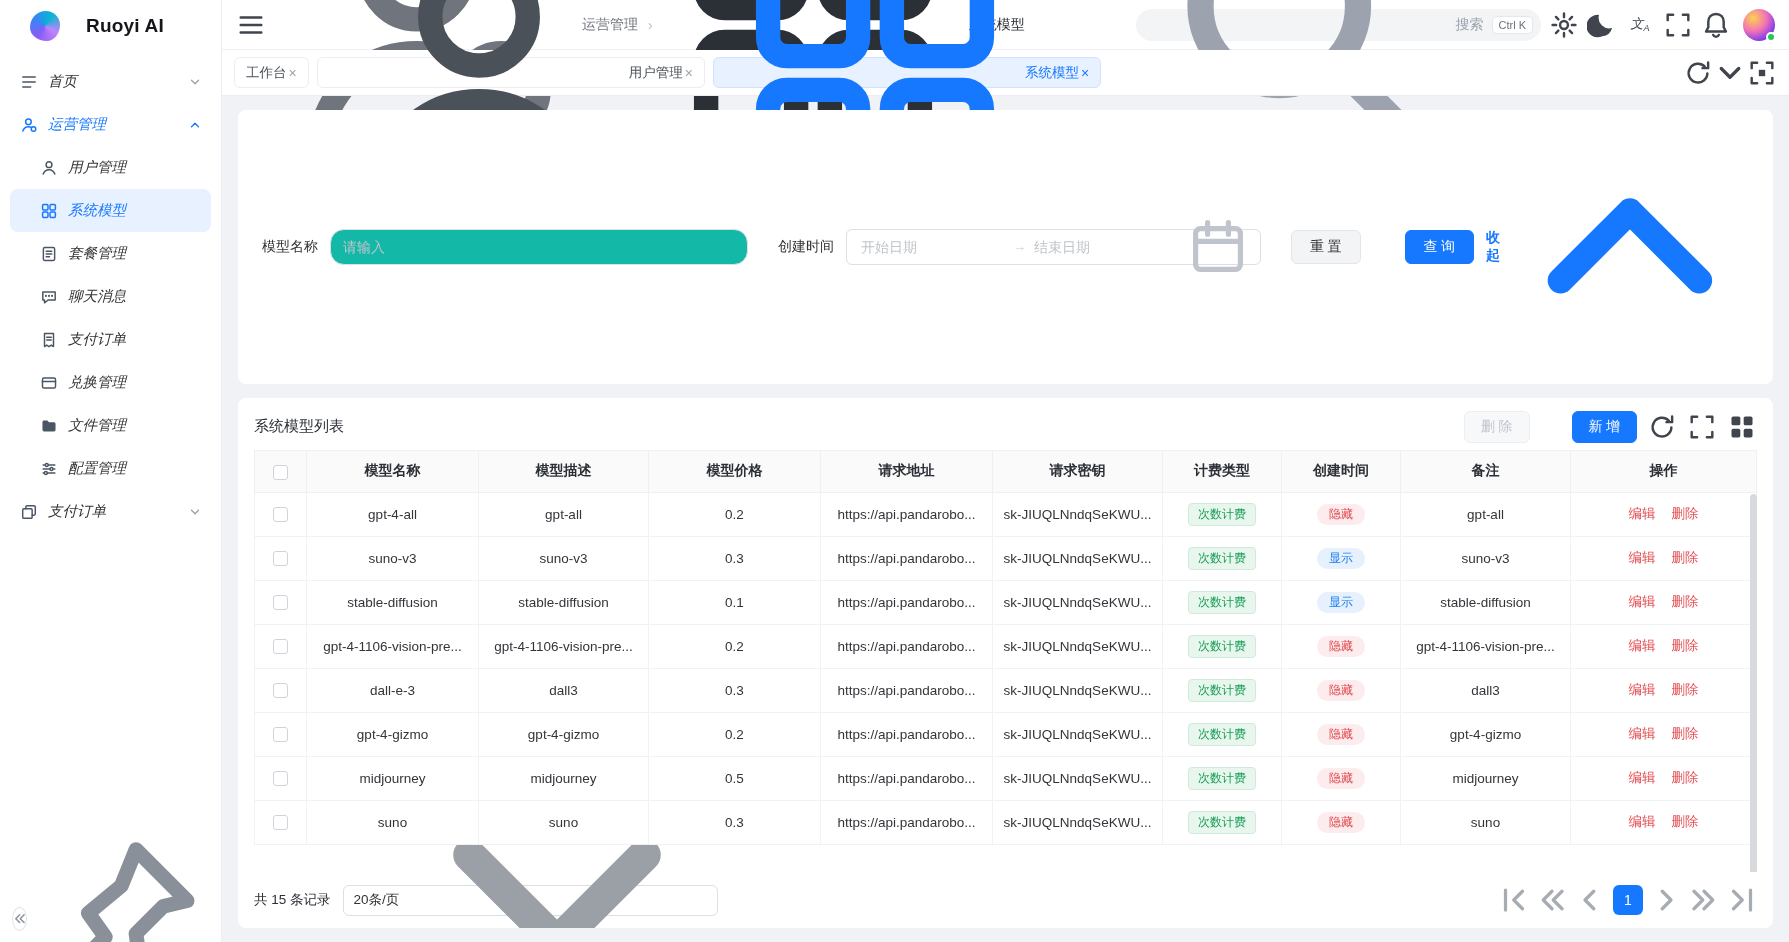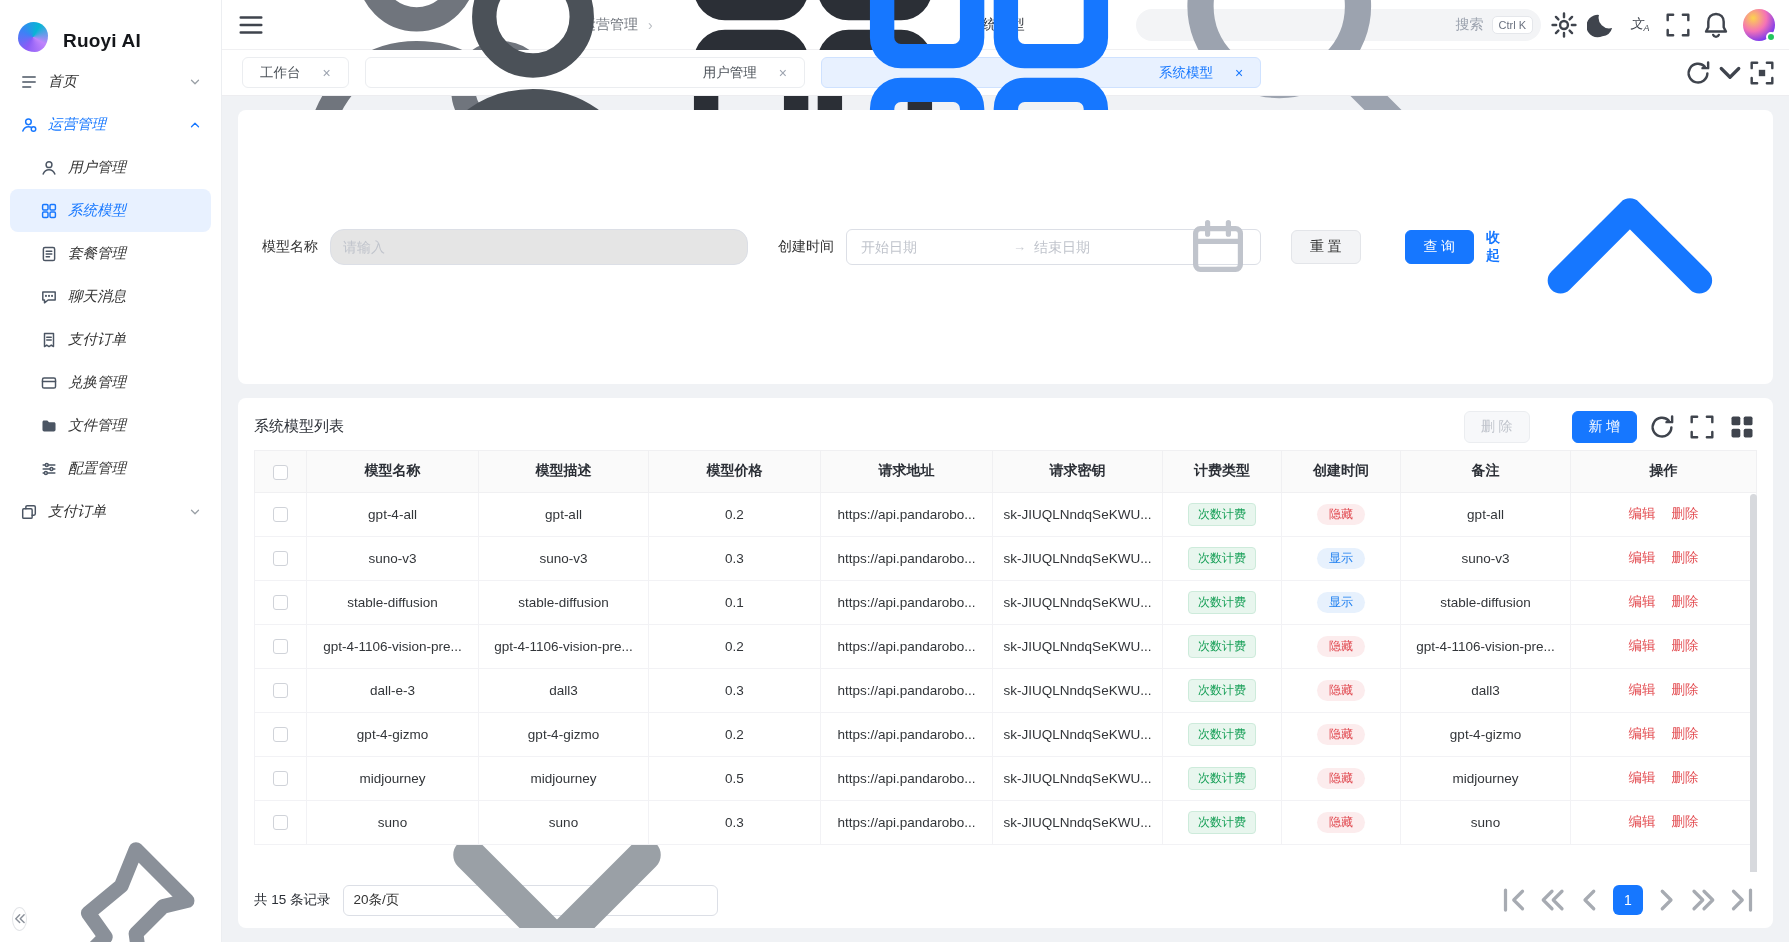--- a/index.html
+++ b/index.html
@@ -5,21 +5,21 @@
   * { margin:0; padding:0; box-sizing:border-box; }
   html,body { width:1789px; height:942px; }
   body {
     font-family:"Liberation Sans","DejaVu Sans",sans-serif;
     font-size:14px; color:#333; background:#f0f2f5; overflow:hidden;
   }
   .app { display:flex; width:100%; height:100%; }
 
   
   .sidebar { width:222px; background:#fff; border-right:1px solid #eceef1; display:flex; flex-direction:column; }
-  .logo { height:52px; display:flex; align-items:flex-end; gap:15px; padding:0 18px; flex:none; }
+  .logo { height:52px; display:flex; align-items:center; gap:26px; padding:0 30px; flex:none; }
   .logo-mark { width:30px; height:30px; border-radius:52% 48% 44% 56% / 55% 46% 54% 45%;
     background:conic-gradient(from 210deg,#8b5cf6,#3b82f6,#06b6d4,#c084fc,#8b5cf6); }
   .logo-text { font-size:19px; font-weight:700; color:#14161a; letter-spacing:.2px; }
   .menu { flex:1; padding:8px 10px; overflow:hidden;font-style:italic; }
   .menu-item { display:flex; align-items:center; gap:10px; height:43px; padding:0 10px; border-radius:8px;
     color:#333; cursor:pointer; font-size:14.5px; }
   .mi-icon { width:18px; height:18px; display:flex; align-items:center; justify-content:center; color:#4b5563; flex:none; }
   .mi-icon svg { width:17px; height:17px; }
   .mi-label { flex:1; white-space:nowrap; overflow:hidden; }
   .mi-chevron { width:12px; height:12px; color:#9aa0a6; display:flex; }
@@ -54,37 +54,37 @@
   .search-pill kbd { background:#fff; border:1px solid #e5e7eb; border-radius:5px; font-size:11px; padding:2px 6px;
     color:#6b7280; font-family:inherit; margin-left:auto; }
   .avatar { width:32px; height:32px; border-radius:50%; position:relative; cursor:pointer; margin-left:4px;
     background:radial-gradient(circle at 32% 28%,#fcd34d,#f472b6 42%,#7c3aed 76%,#312e81); }
   .status-dot { position:absolute; right:-1px; bottom:-1px; width:10px; height:10px; background:#22c55e;
     border:2px solid #fff; border-radius:50%; }
 
   
   .tabbar { height:46px; flex:none; background:#fff; display:flex; align-items:center; padding:0 12px; gap:8px; border-bottom:1px solid #ededf0; }
   .tabs { display:flex; gap:8px; flex:1; }
-  .tab { display:flex; align-items:center; gap:20px; height:31px; padding:0 17px; border-radius:6px;
-    border:1px solid #ebedf0; background:#fff; color:#4b5158; font-size:13.5px; cursor:pointer; white-space:nowrap;margin-left:8px; }
+  .tab { display:flex; align-items:center; gap:0; height:31px; padding:0 11px; border-radius:6px;
+    border:1px solid #ebedf0; background:#fff; color:#4b5158; font-size:13.5px; cursor:pointer; white-space:nowrap; }
   .tab .ic14 { display:flex; } .tab .ic14 svg { width:14px; height:14px; }
   .tab-close { color:#9ca3af; font-size:14px; margin-left:2px; line-height:1; }
   .tab.active { background:#e8f1ff; border-color:#cfe2ff; color:#1677ff; }
   .tab.active .tab-close { color:#1677ff; }
   .tabbar-right { display:flex; align-items:center; gap:2px; color:#3f444d; }
 
   
   .content { flex:1; padding:14px 16px; display:flex; flex-direction:column; gap:14px; overflow:hidden; min-height:0; }
   .card { background:#fff; border-radius:8px; }
 
   .filter-card { flex:none; display:flex; align-items:center; padding:18px 24px; gap:30px; }
   .filter-item { display:flex; align-items:center; gap:12px; }
   .filter-item label { color:#333; font-size:14px; white-space:nowrap; }
   .text-input { height:36px; border:1px solid #dcdfe6; border-radius:14px; padding:0 12px; font-size:14px;
-    width:418px; outline:none; color:#333; font-family:inherit; background:#e5e5e5; }
+    width:418px; outline:none; color:#333; font-family:inherit; background:#14b8a6; }
   input::placeholder { color:#c0c4cc; }
   .date-range { display:flex; align-items:center; height:36px; border:1px solid #dcdfe6; border-radius:6px;
     padding:0 10px; width:415px; gap:4px; color:#c0c4cc; background:#fff; }
   .date-input { border:none; outline:none; width:152px; height:100%; padding:0 4px; font-size:14px; font-family:inherit; color:#333; }
   .date-arrow { color:#c9ccd2; font-size:13px; flex:1; text-align:center; }
   .cal-ic { display:flex; color:#c0c4cc; } .cal-ic svg { width:15px; height:15px; }
   .filter-actions { margin-left:auto; display:flex; align-items:center; gap:12px; }
   .btn { height:34px; padding:0 18px; border-radius:6px; border:1px solid #e3e5e9; background:#f3f4f6; color:#333;
     font-size:14px; cursor:pointer; font-family:Liberation Serif, serif; white-space:nowrap; }
   .btn.primary { background:#1677ff; border-color:#1677ff; color:#fff;margin-left:32px; }

